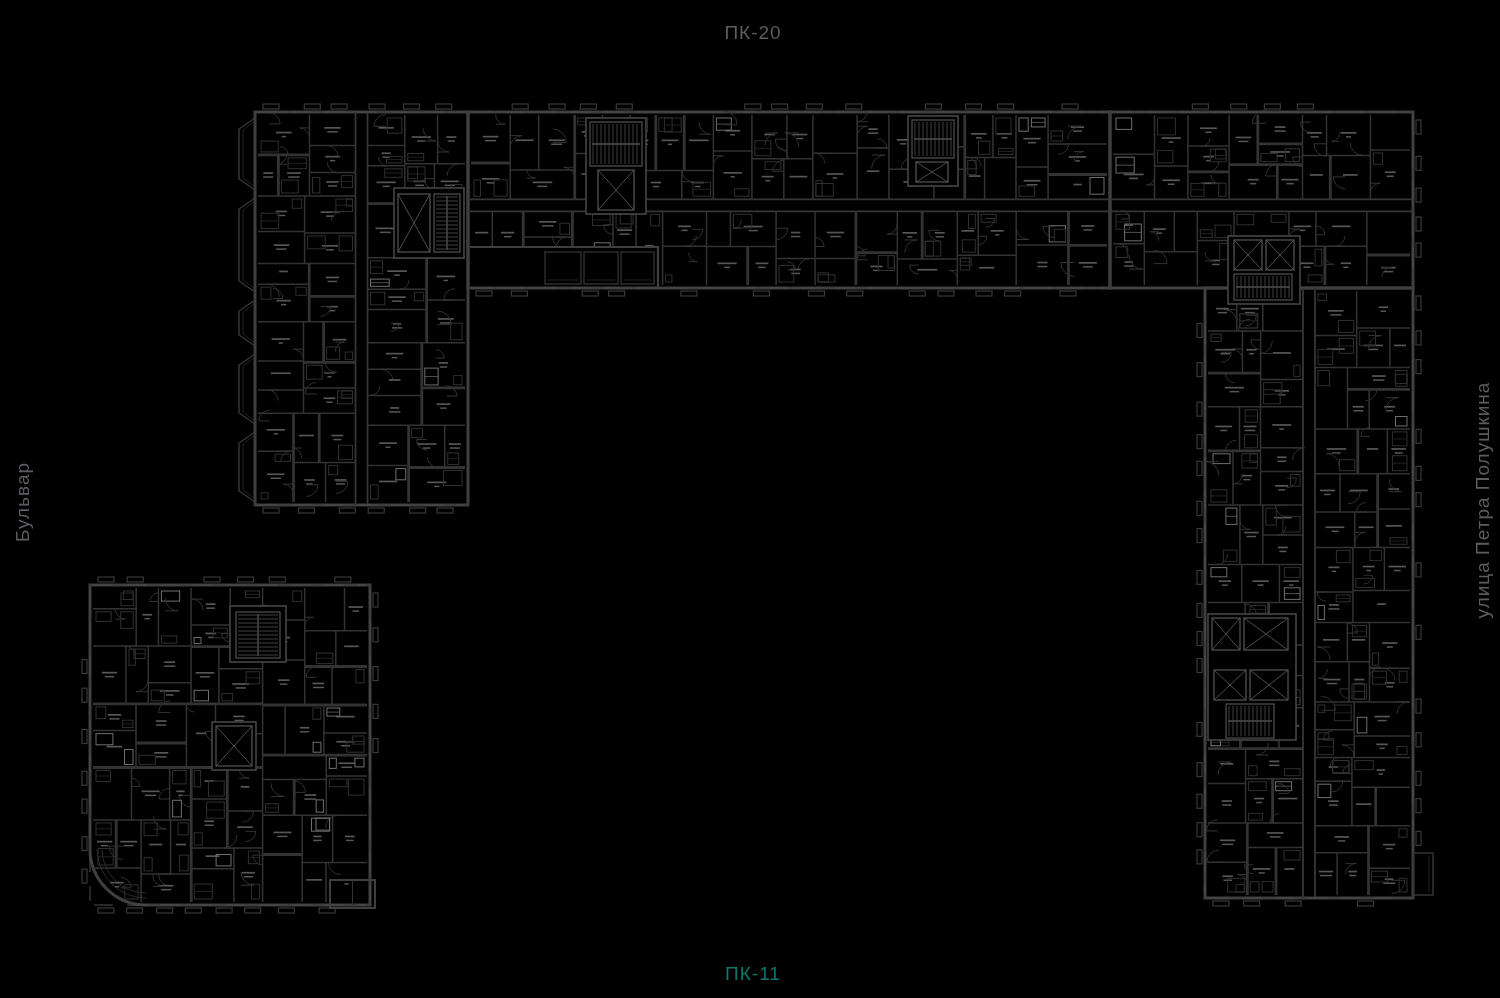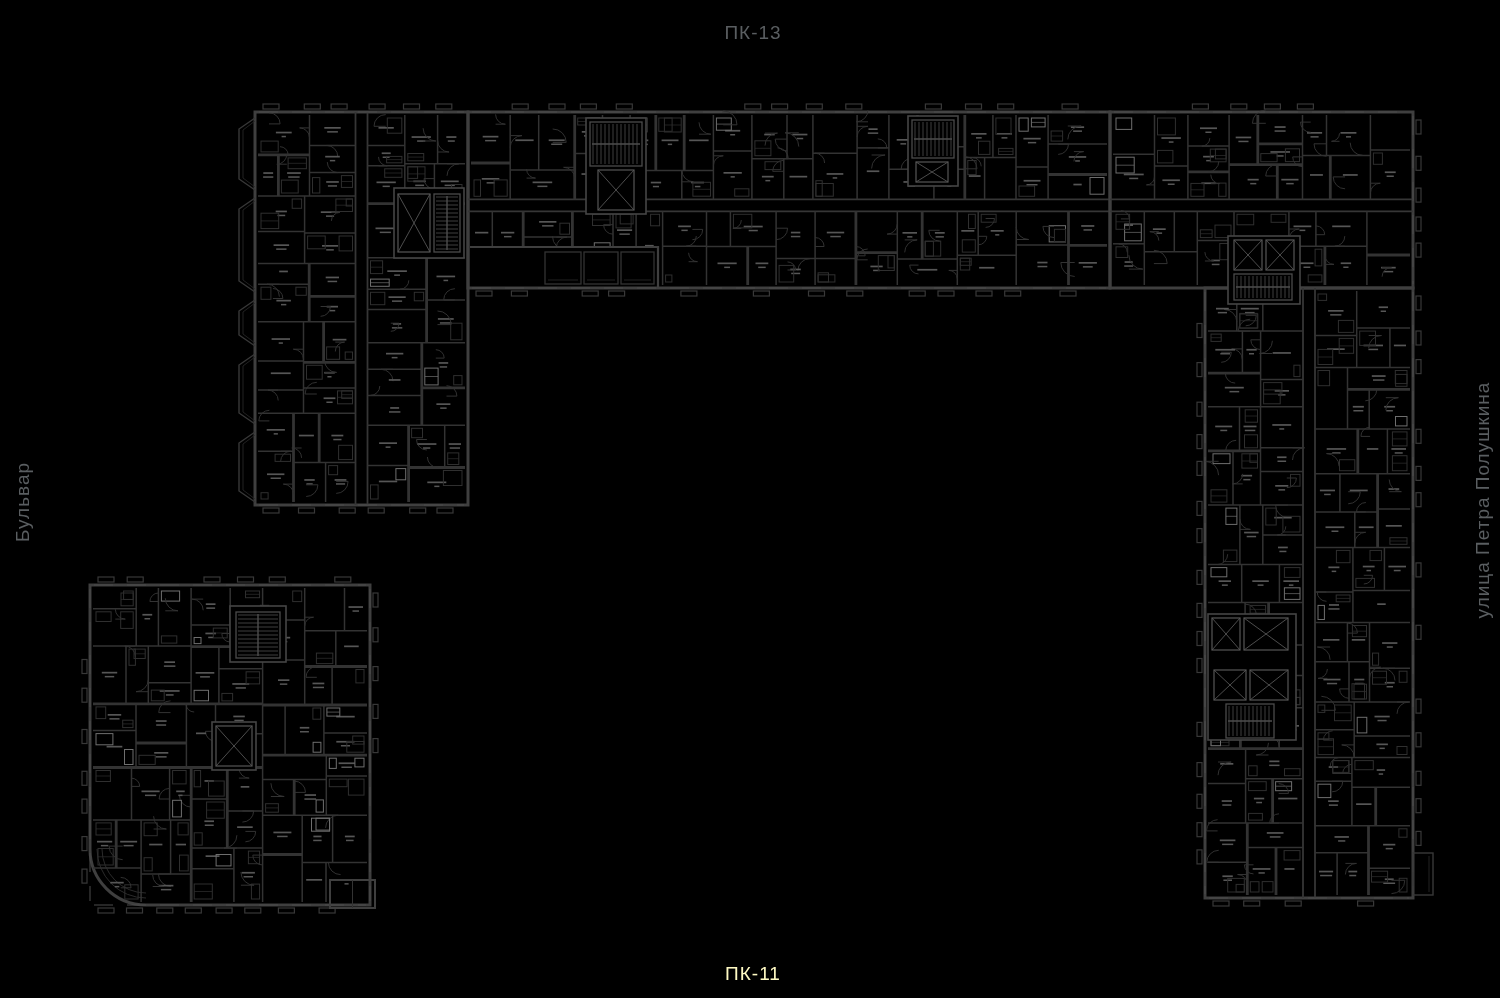--- a/index.html
+++ b/index.html
@@ -1784,17 +1784,17 @@
       <line x1="238.0" y1="647.0" x2="278.0" y2="647.0" stroke="#4e4e4e" stroke-width="0.8"></line>
       <line x1="238.0" y1="651.0" x2="278.0" y2="651.0" stroke="#4e4e4e" stroke-width="0.8"></line>
       <line x1="238.0" y1="655.0" x2="278.0" y2="655.0" stroke="#4e4e4e" stroke-width="0.8"></line>
       <line x1="258.0" y1="614.0" x2="258.0" y2="656.0" stroke="#4e4e4e" stroke-width="1.4"></line>
       <rect x="212.0" y="722.0" width="44.0" height="48.0" fill="#000"></rect>
       <rect x="212.0" y="722.0" width="44.0" height="48.0" stroke="#454545" stroke-width="1.6" fill="none"></rect>
       <rect x="216.0" y="726.0" width="36.0" height="40.0" stroke="#565656" stroke-width="1.2" fill="#000"></rect>
       <line x1="216.0" y1="726.0" x2="252.0" y2="766.0" stroke="#565656" stroke-width="0.9"></line>
       <line x1="252.0" y1="726.0" x2="216.0" y2="766.0" stroke="#565656" stroke-width="0.9"></line>
     </svg>
-  <div class="lbl lbl-top" style="color: rgb(90, 94, 97);">ПК-13</div>
-  <div class="lbl lbl-bottom" style="color: #fef9c3;">ПК-11</div>
+  <div class="lbl lbl-top" style="color: rgb(90, 94, 97);">ПК-20</div>
+  <div class="lbl lbl-bottom" style="color: #0f766e;">ПК-11</div>
   <div class="lbl lbl-left" style="color: rgb(90, 94, 97);">Бульвар</div>
   <div class="lbl lbl-right" style="color: rgb(90, 94, 97);">улица Петра Полушкина</div>
 </div>
 
 </body></html>

